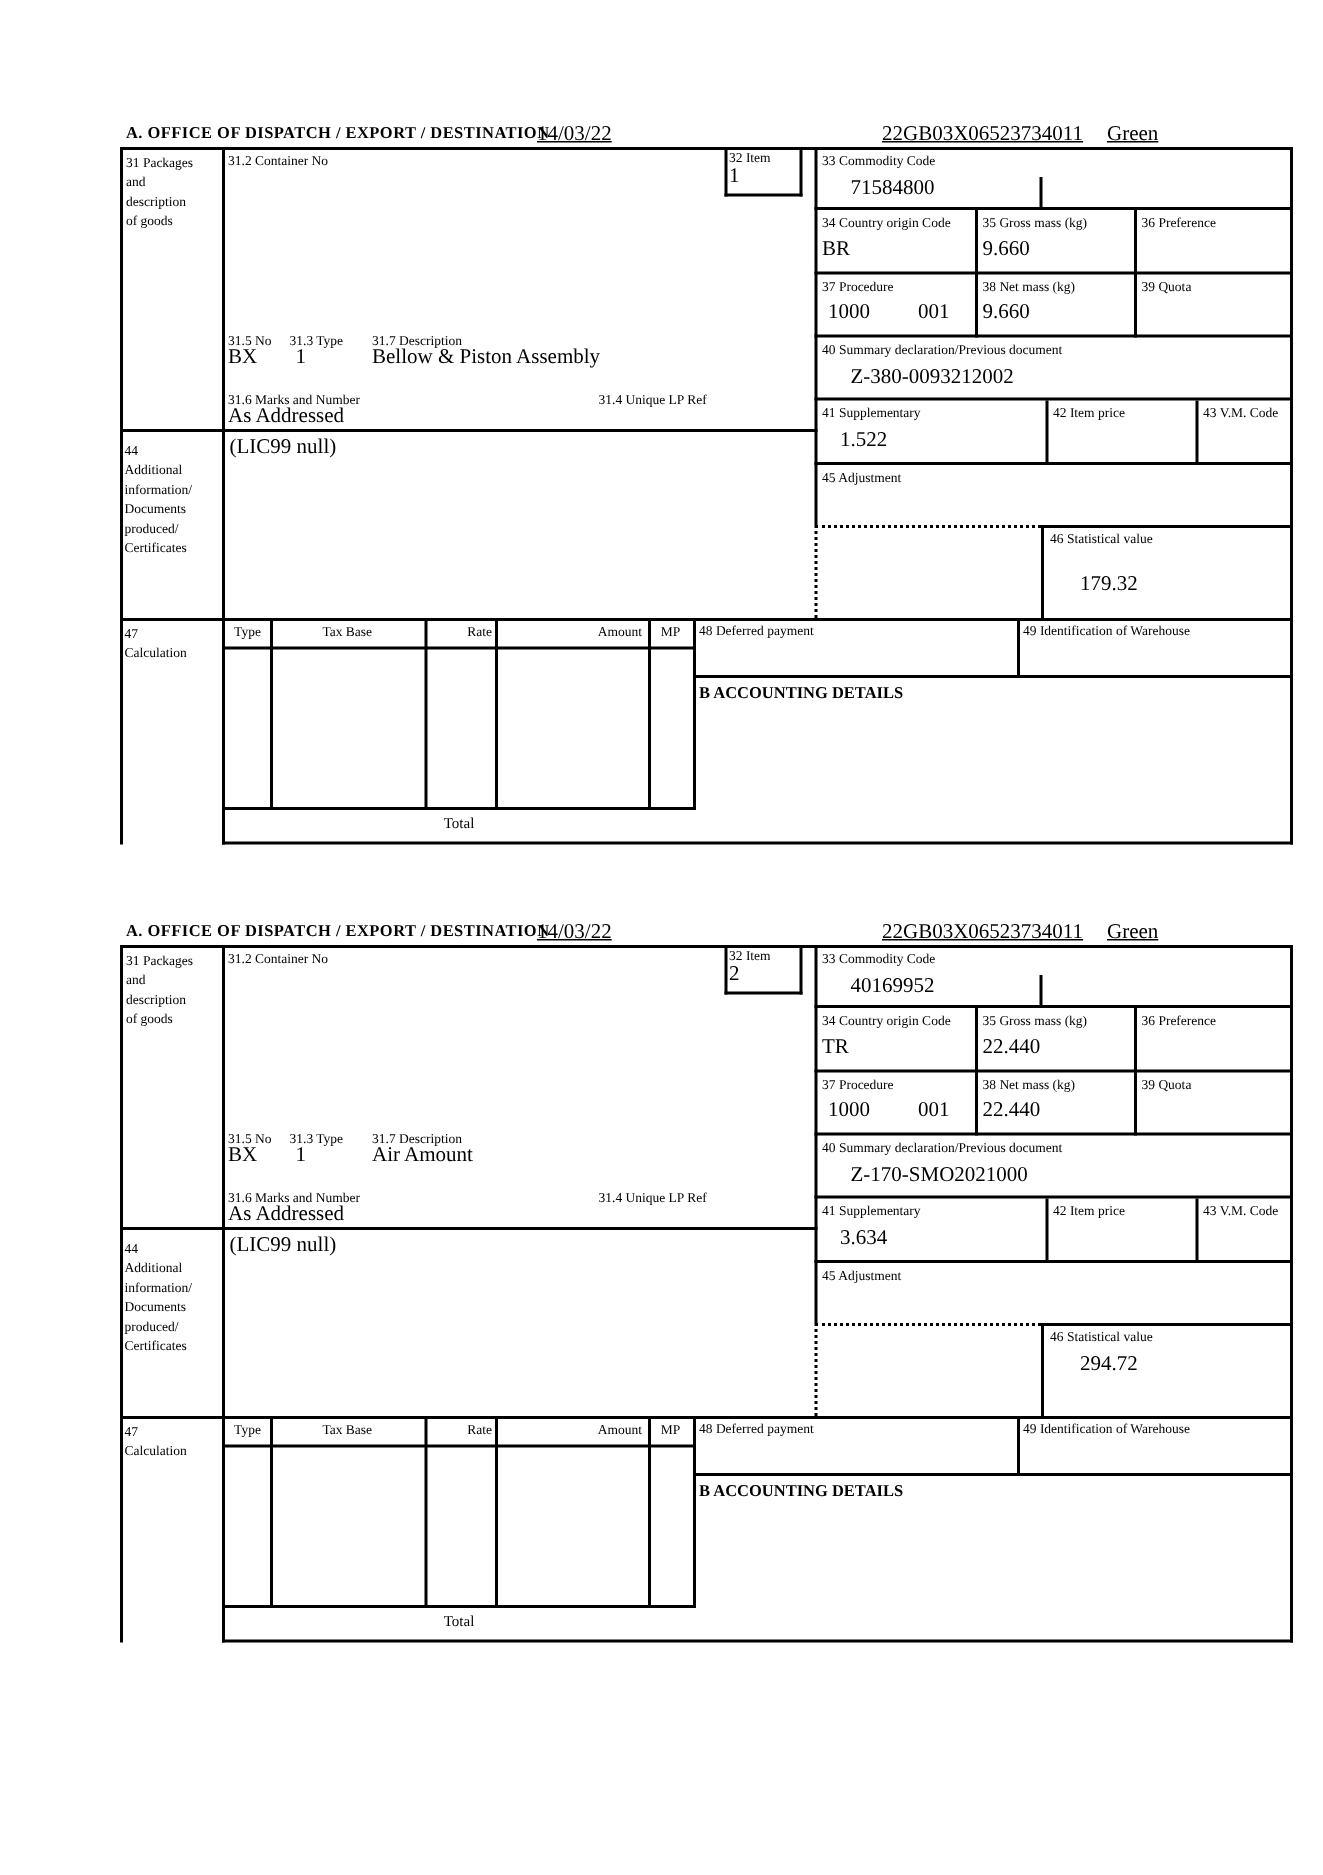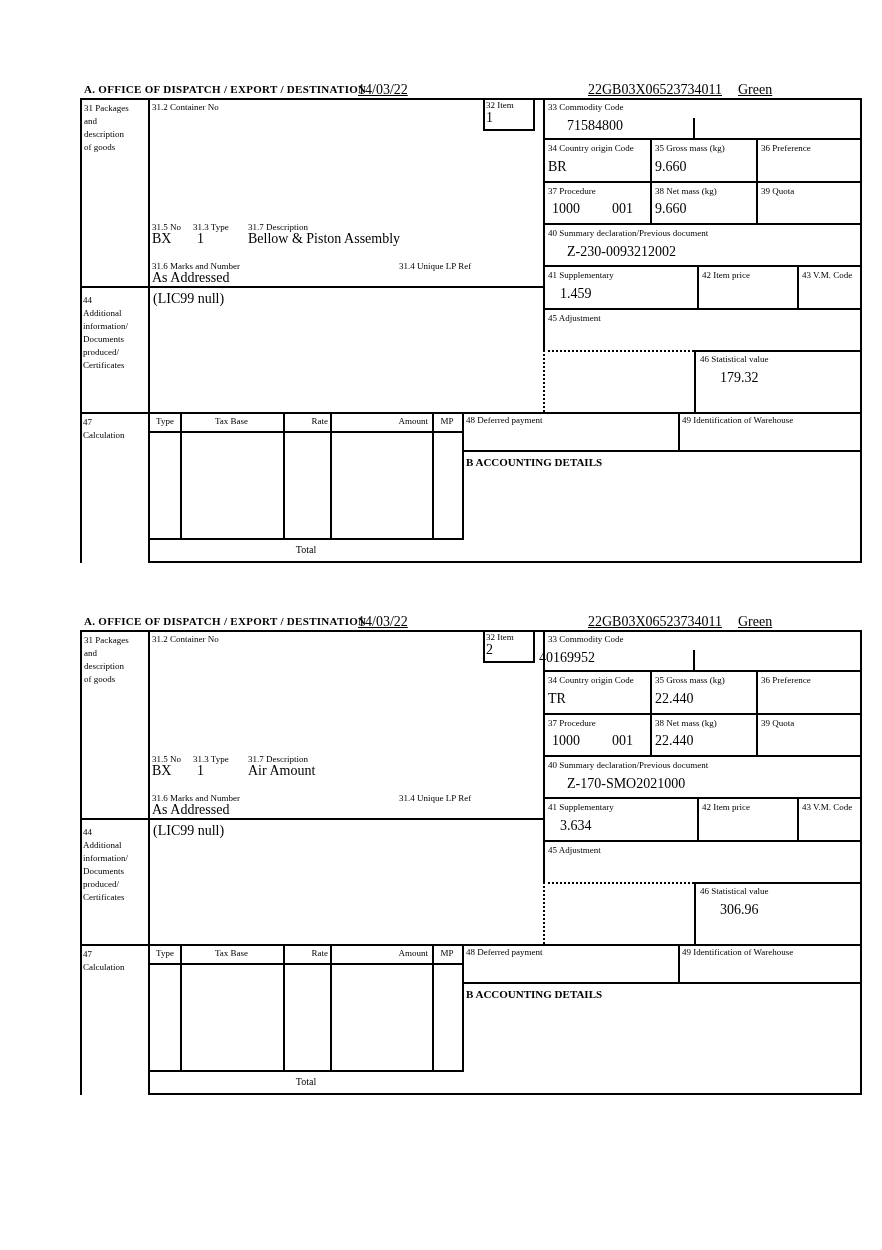--- a/index.html
+++ b/index.html
@@ -99,24 +99,24 @@
     <span class="lbl" style="left:681px;top:45px">36 Preference</span>
 
     <span class="lbl" style="left:468px;top:88px">37 Procedure</span>
     <span class="val" style="left:472px;top:103px">1000</span>
     <span class="val" style="left:532px;top:103px">001</span>
     <span class="lbl" style="left:575px;top:88px">38 Net mass (kg)</span>
     <span class="val" style="left:575px;top:103px">9.660</span>
     <span class="lbl" style="left:681px;top:88px">39 Quota</span>
 
     <span class="lbl" style="left:468px;top:130px">40 Summary declaration/Previous document</span>
-    <span class="val" style="left:487px;top:146px">Z-230-0093212002</span>
+    <span class="val" style="left:487px;top:146px">Z-380-0093212002</span>
 
     <span class="lbl" style="left:468px;top:172px">41 Supplementary</span>
-    <span class="val" style="left:480px;top:188px">1.459</span>
+    <span class="val" style="left:480px;top:188px">1.522</span>
     <span class="lbl" style="left:622px;top:172px">42 Item price</span>
     <span class="lbl" style="left:722px;top:172px">43 V.M. Code</span>
 
     <span class="lbl" style="left:72px;top:124px">31.5 No</span>
     <span class="lbl" style="left:113px;top:124px">31.3 Type</span>
     <span class="lbl" style="left:168px;top:124px">31.7 Description</span>
     <span class="val" style="left:72px;top:133px">BX</span>
     <span class="val" style="left:117px;top:133px">1</span>
     <span class="val" style="left:168px;top:133px">Bellow &amp; Piston Assembly</span>
 
@@ -129,21 +129,21 @@
       <span>Additional</span>
       <span>information/</span>
       <span>Documents</span>
       <span>produced/</span>
       <span>Certificates</span>
     </div>
     <span class="val" style="left:73px;top:193px">(LIC99 null)</span>
 
     <span class="lbl" style="left:468px;top:215px">45 Adjustment</span>
     <span class="lbl" style="left:620px;top:256px">46 Statistical value</span>
-    <span class="val" style="left:640px;top:272px">179.32</span>
+    <span class="val" style="left:640px;top:284px">179.32</span>
 
     <div class="stack" style="left:3px;top:318px">
       <span>47</span>
       <span>Calculation</span>
     </div>
     <span class="cth" style="left:68px;width:34px;text-align:center">Type</span>
     <span class="cth" style="left:100px;width:103px;text-align:center">Tax Base</span>
     <span class="cth" style="left:203px;width:45px;text-align:right">Rate</span>
     <span class="cth" style="left:250px;width:98px;text-align:right">Amount</span>
     <span class="cth" style="left:352px;width:30px;text-align:center">MP</span>
@@ -212,21 +212,21 @@
       <span>and</span>
       <span>description</span>
       <span>of goods</span>
     </div>
     <span class="lbl" style="left:72px;top:4px">31.2 Container No</span>
 
     <span class="lbl" style="left:406px;top:2px">32 Item</span>
     <span class="val" style="left:406px;top:12px">2</span>
 
     <span class="lbl" style="left:468px;top:4px">33 Commodity Code</span>
-    <span class="val" style="left:459px;top:20px">40169952</span>
+    <span class="val" style="left:487px;top:20px">40169952</span>
 
     <span class="lbl" style="left:468px;top:45px">34 Country origin Code</span>
     <span class="val" style="left:468px;top:61px">TR</span>
     <span class="lbl" style="left:575px;top:45px">35 Gross mass (kg)</span>
     <span class="val" style="left:575px;top:61px">22.440</span>
     <span class="lbl" style="left:681px;top:45px">36 Preference</span>
 
     <span class="lbl" style="left:468px;top:88px">37 Procedure</span>
     <span class="val" style="left:472px;top:103px">1000</span>
     <span class="val" style="left:532px;top:103px">001</span>
@@ -258,21 +258,21 @@
       <span>Additional</span>
       <span>information/</span>
       <span>Documents</span>
       <span>produced/</span>
       <span>Certificates</span>
     </div>
     <span class="val" style="left:73px;top:193px">(LIC99 null)</span>
 
     <span class="lbl" style="left:468px;top:215px">45 Adjustment</span>
     <span class="lbl" style="left:620px;top:256px">46 Statistical value</span>
-    <span class="val" style="left:640px;top:272px">306.96</span>
+    <span class="val" style="left:640px;top:272px">294.72</span>
 
     <div class="stack" style="left:3px;top:318px">
       <span>47</span>
       <span>Calculation</span>
     </div>
     <span class="cth" style="left:68px;width:34px;text-align:center">Type</span>
     <span class="cth" style="left:100px;width:103px;text-align:center">Tax Base</span>
     <span class="cth" style="left:203px;width:45px;text-align:right">Rate</span>
     <span class="cth" style="left:250px;width:98px;text-align:right">Amount</span>
     <span class="cth" style="left:352px;width:30px;text-align:center">MP</span>

